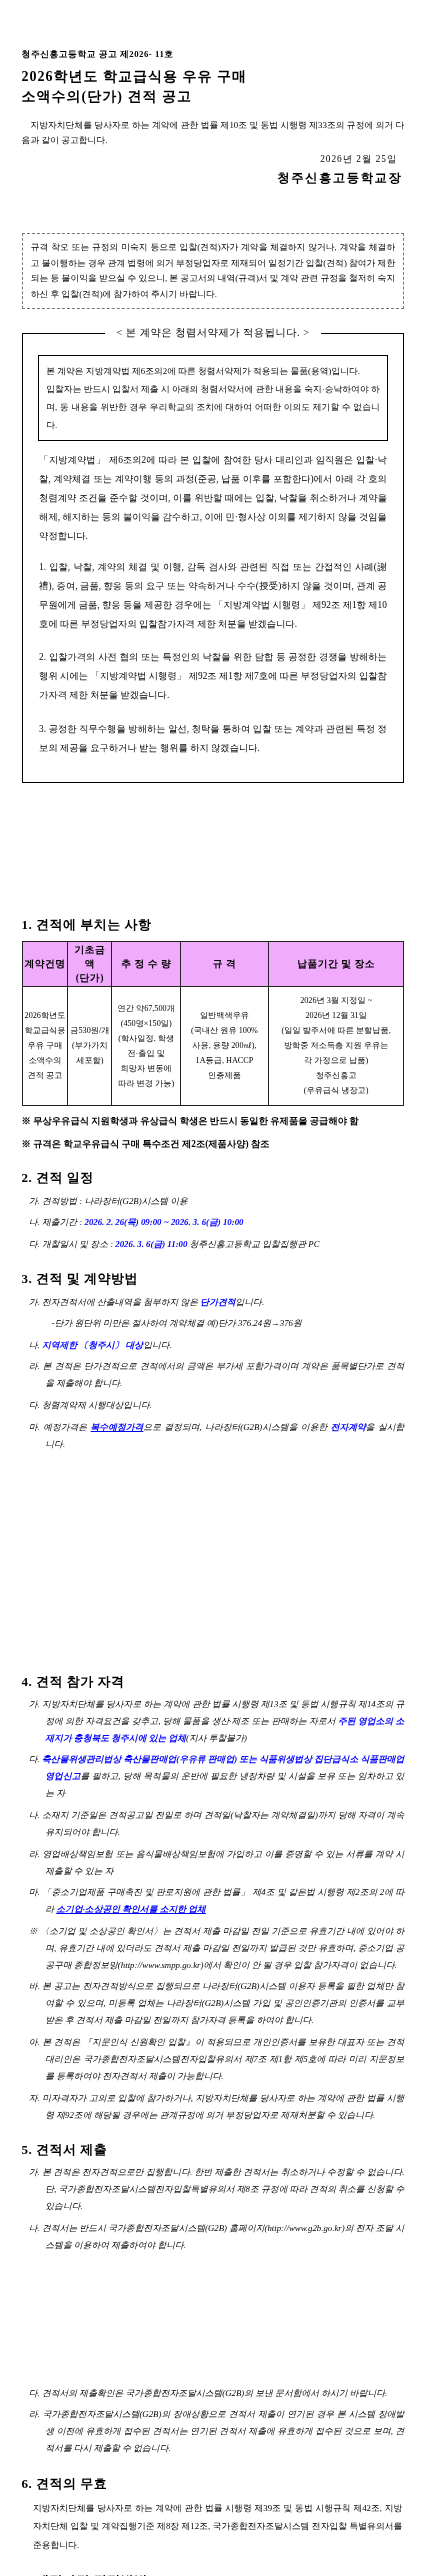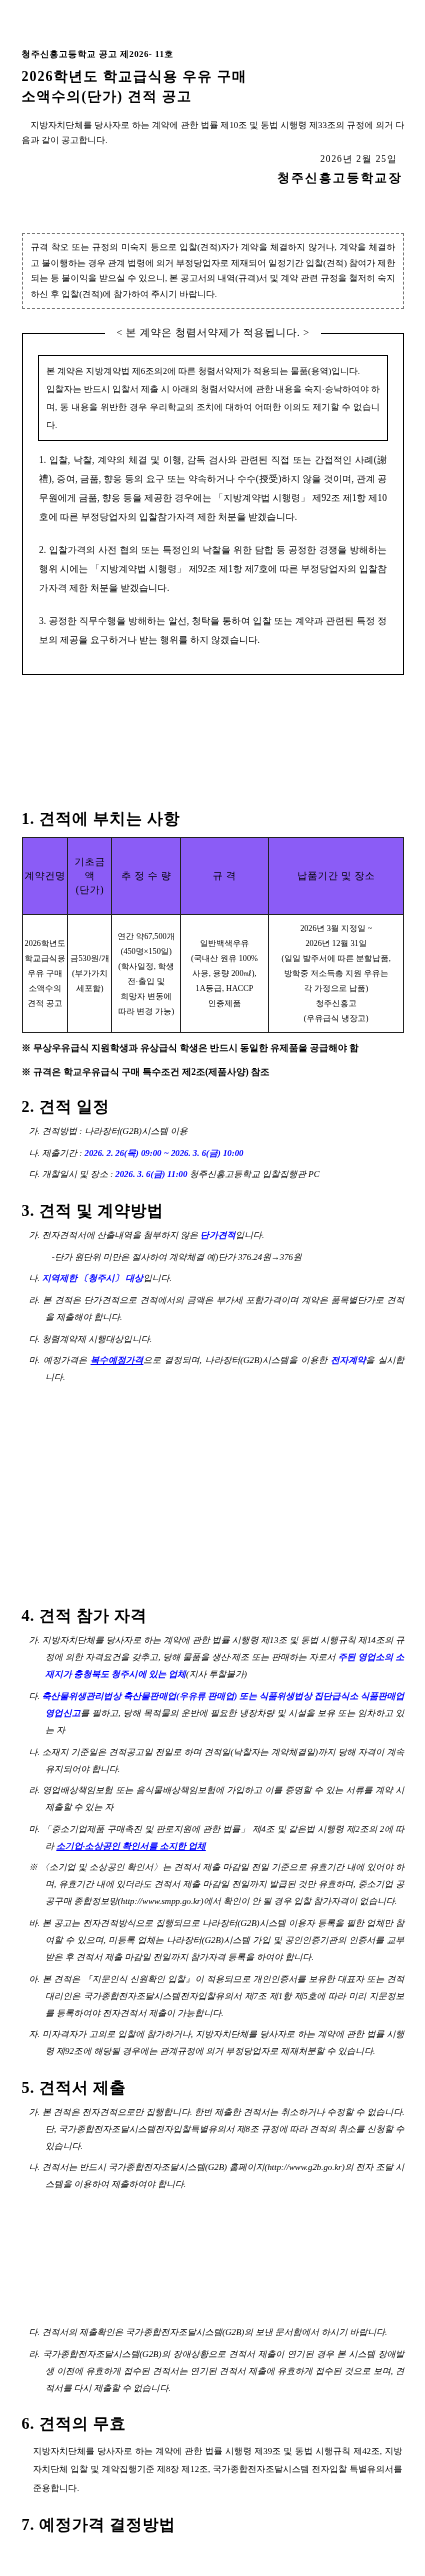--- a/index.html
+++ b/index.html
@@ -10,30 +10,30 @@
   .intro{margin-top:11.3px;font-size:8.8px;line-height:15px;text-indent:2ch;text-align:justify;}
   .date-line{margin-top:5.2px;text-align:right;font-size:9.3px;padding-right:7.2px;letter-spacing:1px;}
   .issuer{margin-top:4.1px;text-align:right;font-size:12.4px;font-weight:bold;letter-spacing:1.5px;padding-right:2.1px;}
   .warnbox{margin-top:46px;border:1px dashed #777;padding:6.2px 8.2px;font-size:8.8px;line-height:15.5px;text-align:justify;}
   .pledge-box{position:relative;margin-top:24px;border:1.5px solid #000;padding:15.5px 12.4px 9.3px 12.4px;}
   .pledge-banner{position:absolute;top:-8.2px;left:0;right:0;text-align:center;}
   .pledge-banner span{background:#fff;padding:0 11.3px;font-size:10.3px;font-weight:normal;letter-spacing:0.5px;}
   .notice-box{border:1px solid #000;margin:5.2px 3.1px 9.3px 3.1px;padding:6.2px 7.2px;font-size:8.8px;line-height:18px;text-align:justify;}
   .pledge-p{margin:7.2px 4.1px 12.4px 4.1px;font-size:9.3px;line-height:19px;text-align:justify;}
   .clause{margin:0 4.1px 14.4px 4.1px;font-size:9.3px;line-height:19px;text-align:justify;}
-  .h1{font-size:16px;font-weight:bold;letter-spacing:0.5px;}
+  .h1{font-size:13px;font-weight:bold;letter-spacing:0.5px;}
   .sec{margin-top:17.5px;}
   .items{margin:5.2px 0 0 7.2px;font-style:italic;}
   .item{padding-left:16.5px;text-indent:-16.5px;font-size:8.8px;line-height:17px;margin-bottom:4.6px;text-align:justify;}
   .subline{padding-left:23px;font-size:8.8px;line-height:17px;margin-bottom:4.6px;}
   .secbody{margin:6.2px 2.1px 0 11.3px;font-size:8.8px;line-height:18.5px;text-align:justify;}
   .b{color:#0000ff;font-weight:bold;}
   .bu{color:#0000ff;font-weight:bold;text-decoration:underline;}
   table.spec{border-collapse:collapse;width:100%;margin-top:7.2px;border:1px solid #222;}
-  table.spec th{background:#8b5cf6;border:1px solid #222;font-size:9.8px;font-weight:normal;padding:17px 1px;line-height:14px;white-space:pre-line;letter-spacing:0.5px;}
+  table.spec th{background:#f0abfc;border:1px solid #222;font-size:9.8px;font-weight:bold;padding:1px 1px;line-height:14px;white-space:pre-line;letter-spacing:0.5px;}
   table.spec td{border:1px solid #222;font-size:8.2px;text-align:center;vertical-align:middle;padding:6.2px 1.5px;line-height:15px;white-space:pre-line;}
   .col1{width:12%;}.col2{width:11.5%;}.col3{width:18%;}.col4{width:23%;}.col5{width:35.5%;}
   .tnote{margin-top:7.2px;font-size:9.3px;font-weight:bold;line-height:16px;}
   .gap225{height:116px;}
   .gap380{height:198px;}
   .gap240{height:121px;}
 </style>
 </head>
 <body>
 
@@ -54,20 +54,21 @@
   <div class="warnbox">규격 착오 또는 규정의 미숙지 등으로 입찰(견적)자가 계약을 체결하지 않거나, 계약을 체결하고 불이행하는 경우 관계 법령에 의거 부정당업자로 제재되어 일정기간 입찰(견적) 참여가 제한되는 등 불이익을 받으실 수 있으니, 본 공고서의 내역(규격)서 및 계약 관련 규정을 철저히 숙지하신 후 입찰(견적)에 참가하여 주시기 바랍니다.</div>
 
   <div class="pledge-box">
     <div class="pledge-banner">
       <span>&lt; 본 계약은 청렴서약제가 적용됩니다. &gt;</span>
     </div>
     <div class="notice-box">
       <div>본 계약은 지방계약법 제6조의2에 따른 청렴서약제가 적용되는 물품(용역)입니다.</div>
       <div>입찰자는 반드시 입찰서 제출 시 아래의 청렴서약서에 관한 내용을 숙지·승낙하여야 하며, 동 내용을 위반한 경우 우리학교의 조치에 대하여 어떠한 이의도 제기할 수 없습니다.</div>
     </div>
+    <div class="pledge-p">「지방계약법」 제6조의2에 따라 본 입찰에 참여한 당사 대리인과 임직원은 입찰·낙찰, 계약체결 또는 계약이행 등의 과정(준공, 납품 이후를 포함한다)에서 아래 각 호의 청렴계약 조건을 준수할 것이며, 이를 위반할 때에는 입찰, 낙찰을 취소하거나 계약을 해제, 해지하는 등의 불이익을 감수하고, 이에 민·형사상 이의를 제기하지 않을 것임을 약정합니다.</div>
     <div class="clause">1. 입찰, 낙찰, 계약의 체결 및 이행, 감독 검사와 관련된 직접 또는 간접적인 사례(謝禮), 증여, 금품, 향응 등의 요구 또는 약속하거나 수수(授受)하지 않을 것이며, 관계 공무원에게 금품, 향응 등을 제공한 경우에는 「지방계약법 시행령」 제92조 제1항 제10호에 따른 부정당업자의 입찰참가자격 제한 처분을 받겠습니다.</div>
     <div class="clause">2. 입찰가격의 사전 협의 또는 특정인의 낙찰을 위한 담합 등 공정한 경쟁을 방해하는 행위 시에는 「지방계약법 시행령」 제92조 제1항 제7호에 따른 부정당업자의 입찰참가자격 제한 처분을 받겠습니다.</div>
     <div class="clause">3. 공정한 직무수행을 방해하는 알선, 청탁을 통하여 입찰 또는 계약과 관련된 특정 정보의 제공을 요구하거나 받는 행위를 하지 않겠습니다.</div>
   </div>
 
   <div class="gap225"></div>
 
   <div class="sec">
     <div class="h1">1. 견적에 부치는 사항</div>
     <table class="spec">

